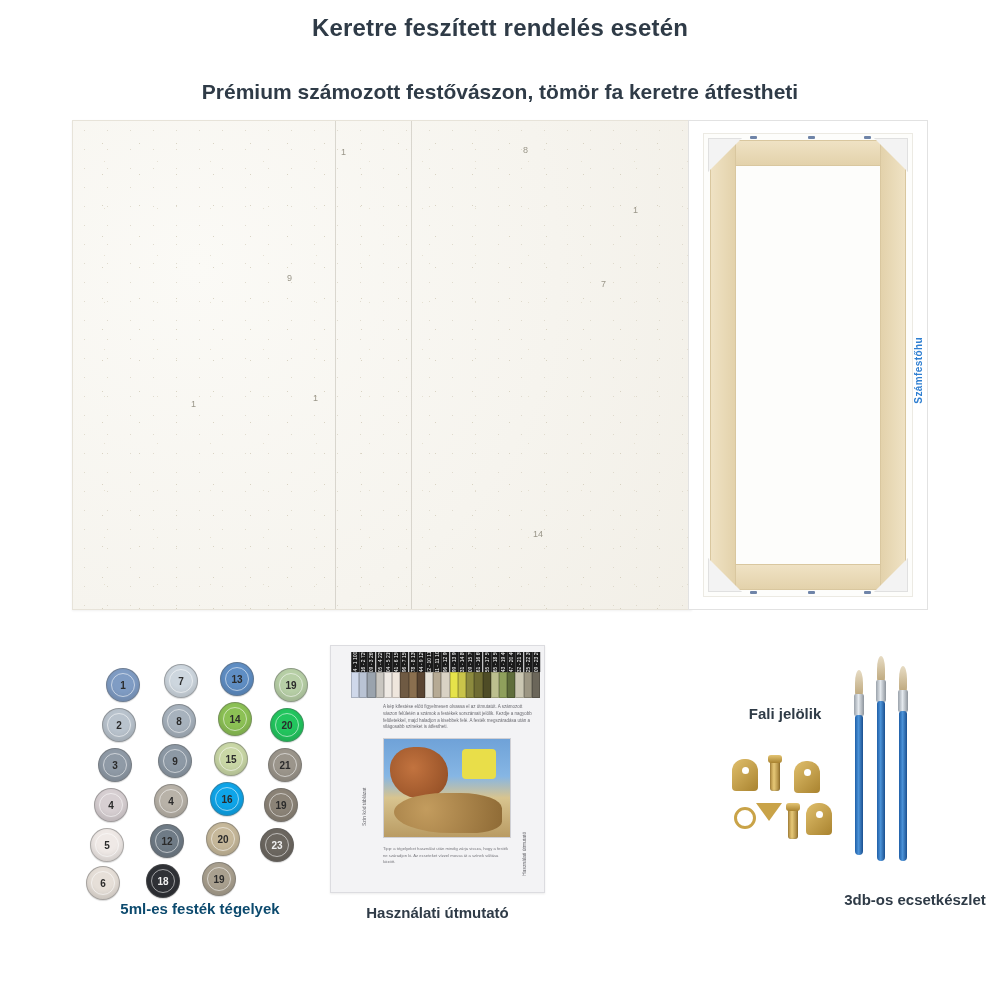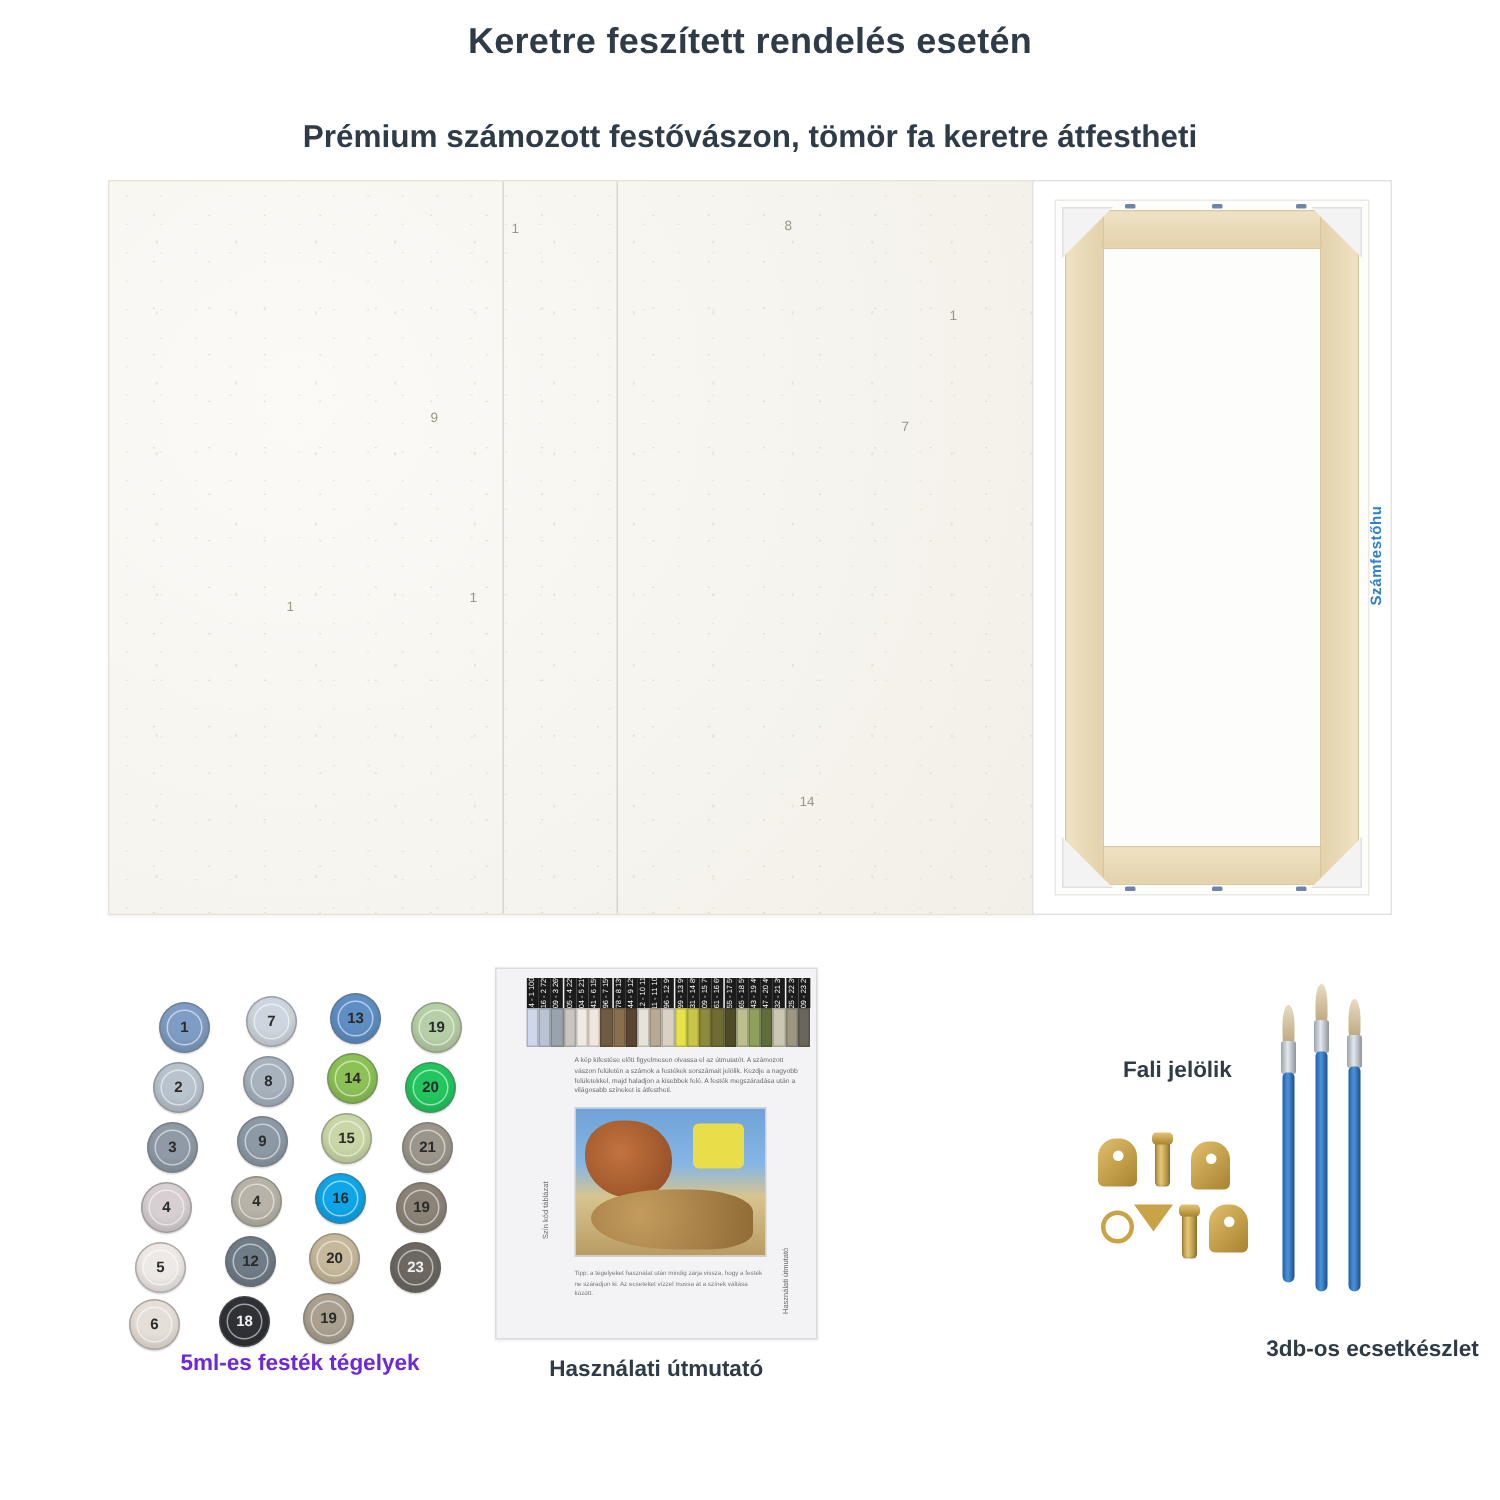--- a/index.html
+++ b/index.html
@@ -113,21 +113,21 @@
     font-size:10px; font-weight:bold; color:#2b2b2b;
   }
   .pot .lid {
     position:absolute; inset:4px; border-radius:50%;
     border:1px solid rgba(255,255,255,.55);
   }
   .pot .num2 { position:relative; z-index:2; }
 
   .pots-caption {
     position:absolute; left:40px; top:900px; width:320px; text-align:center;
-    font-size:15px; font-weight:bold; color:#6d28d9;
+    font-size:15px; font-weight:bold; color:#0c4a6e;
   }
 
   
   .sheet {
     position:absolute; left:330px; top:645px; width:215px; height:248px;
     background:#f3f3f5; border:1px solid #dcdce0;
     box-shadow:0 1px 2px rgba(0,0,0,.08);
     overflow:hidden;
   }
   .swatch-row {

